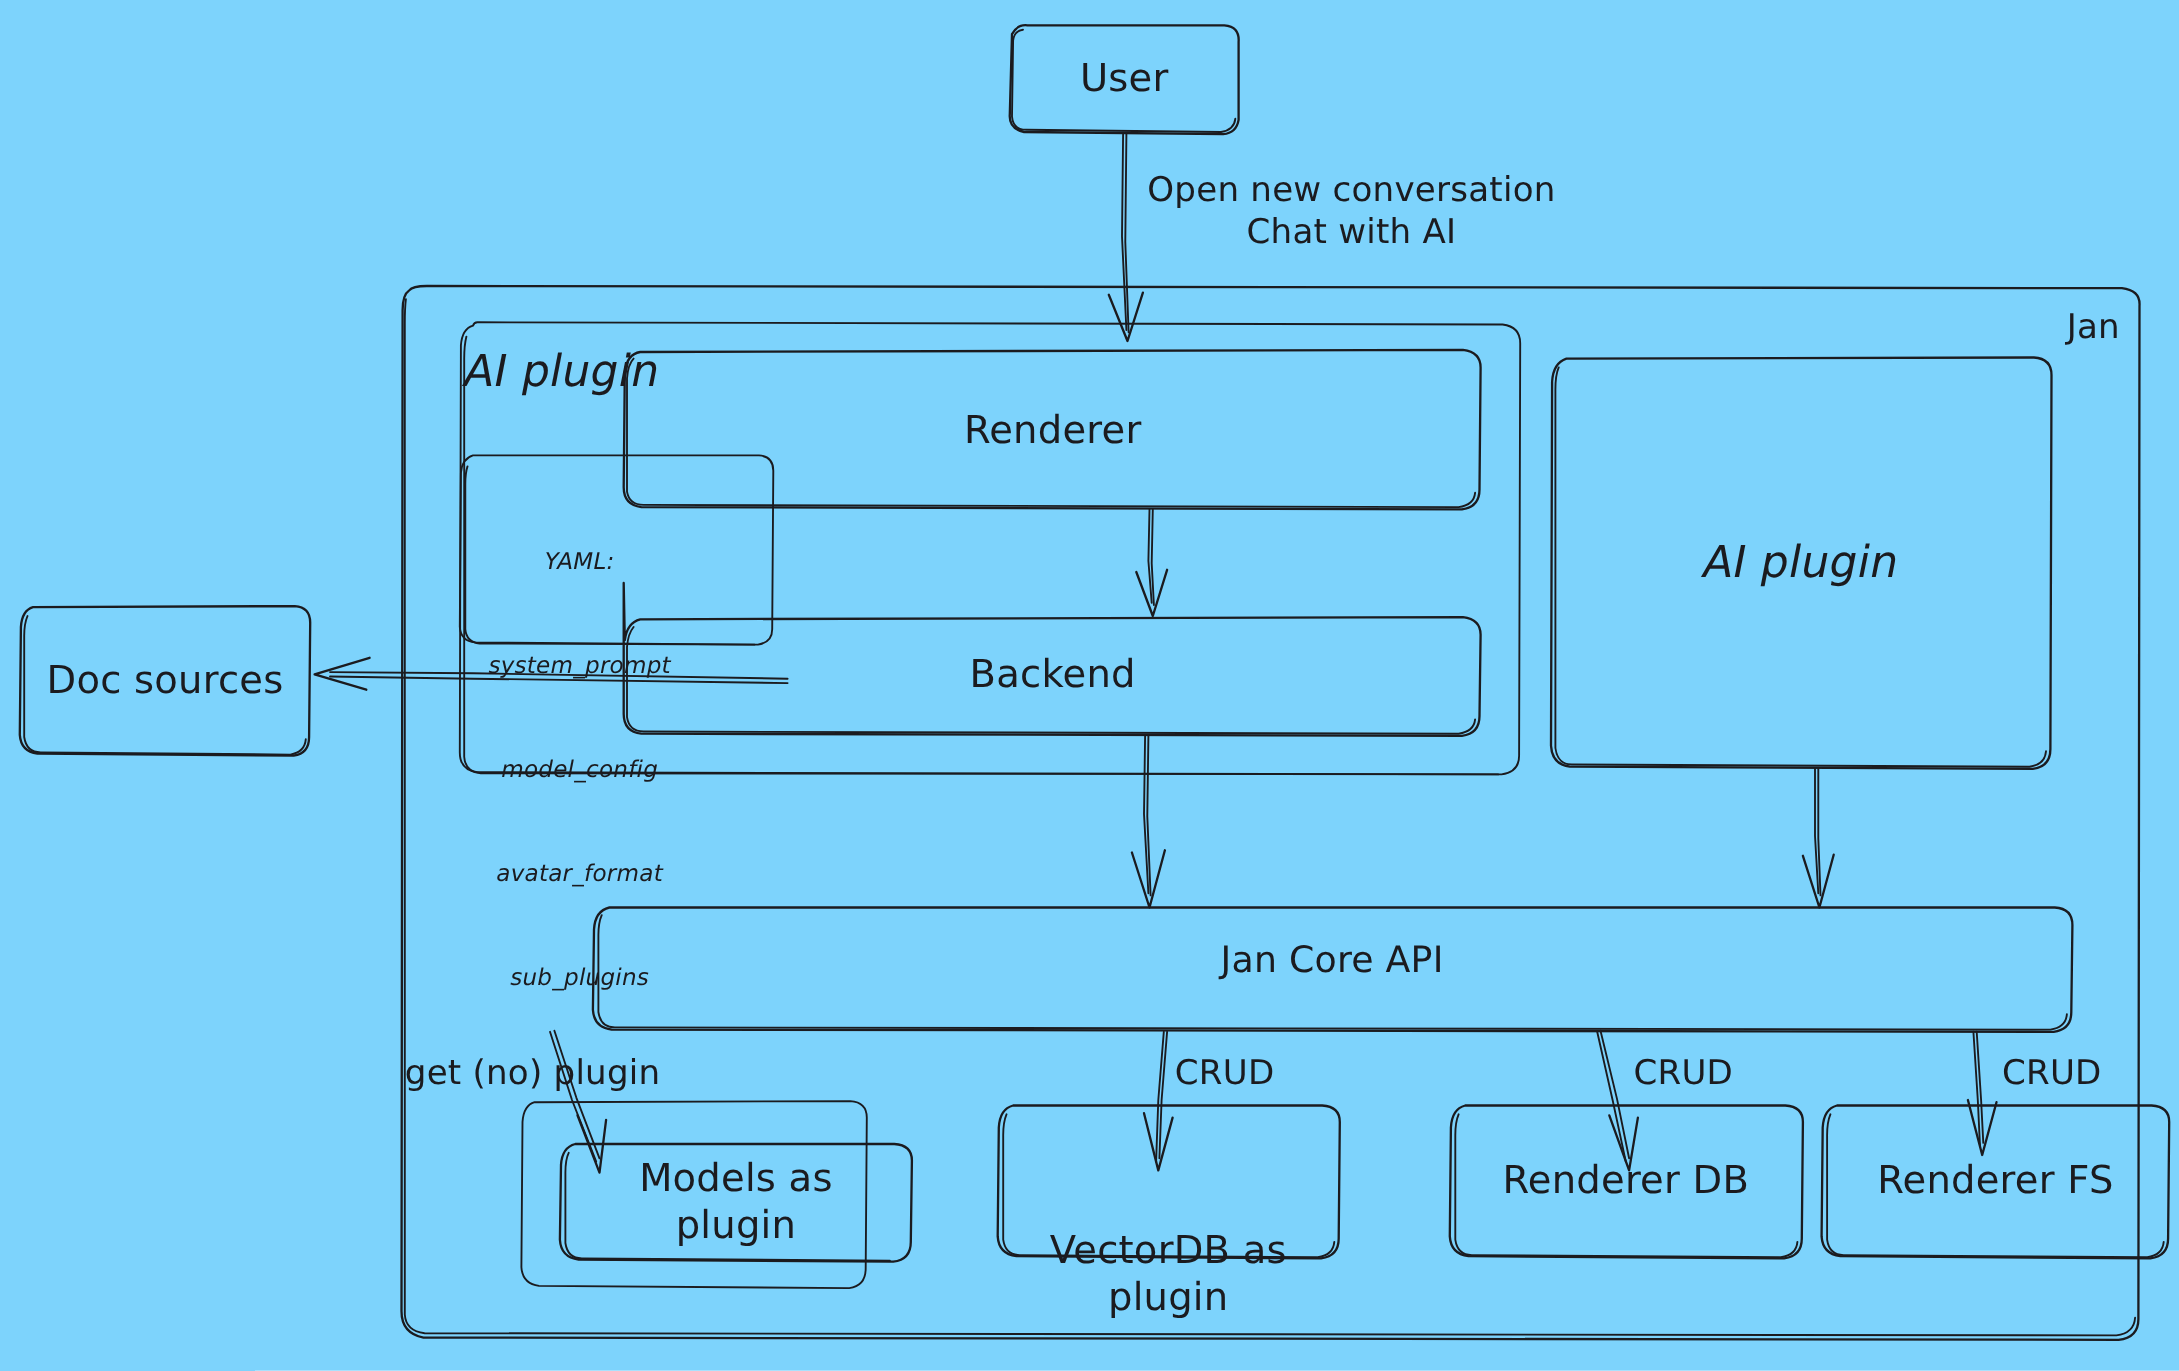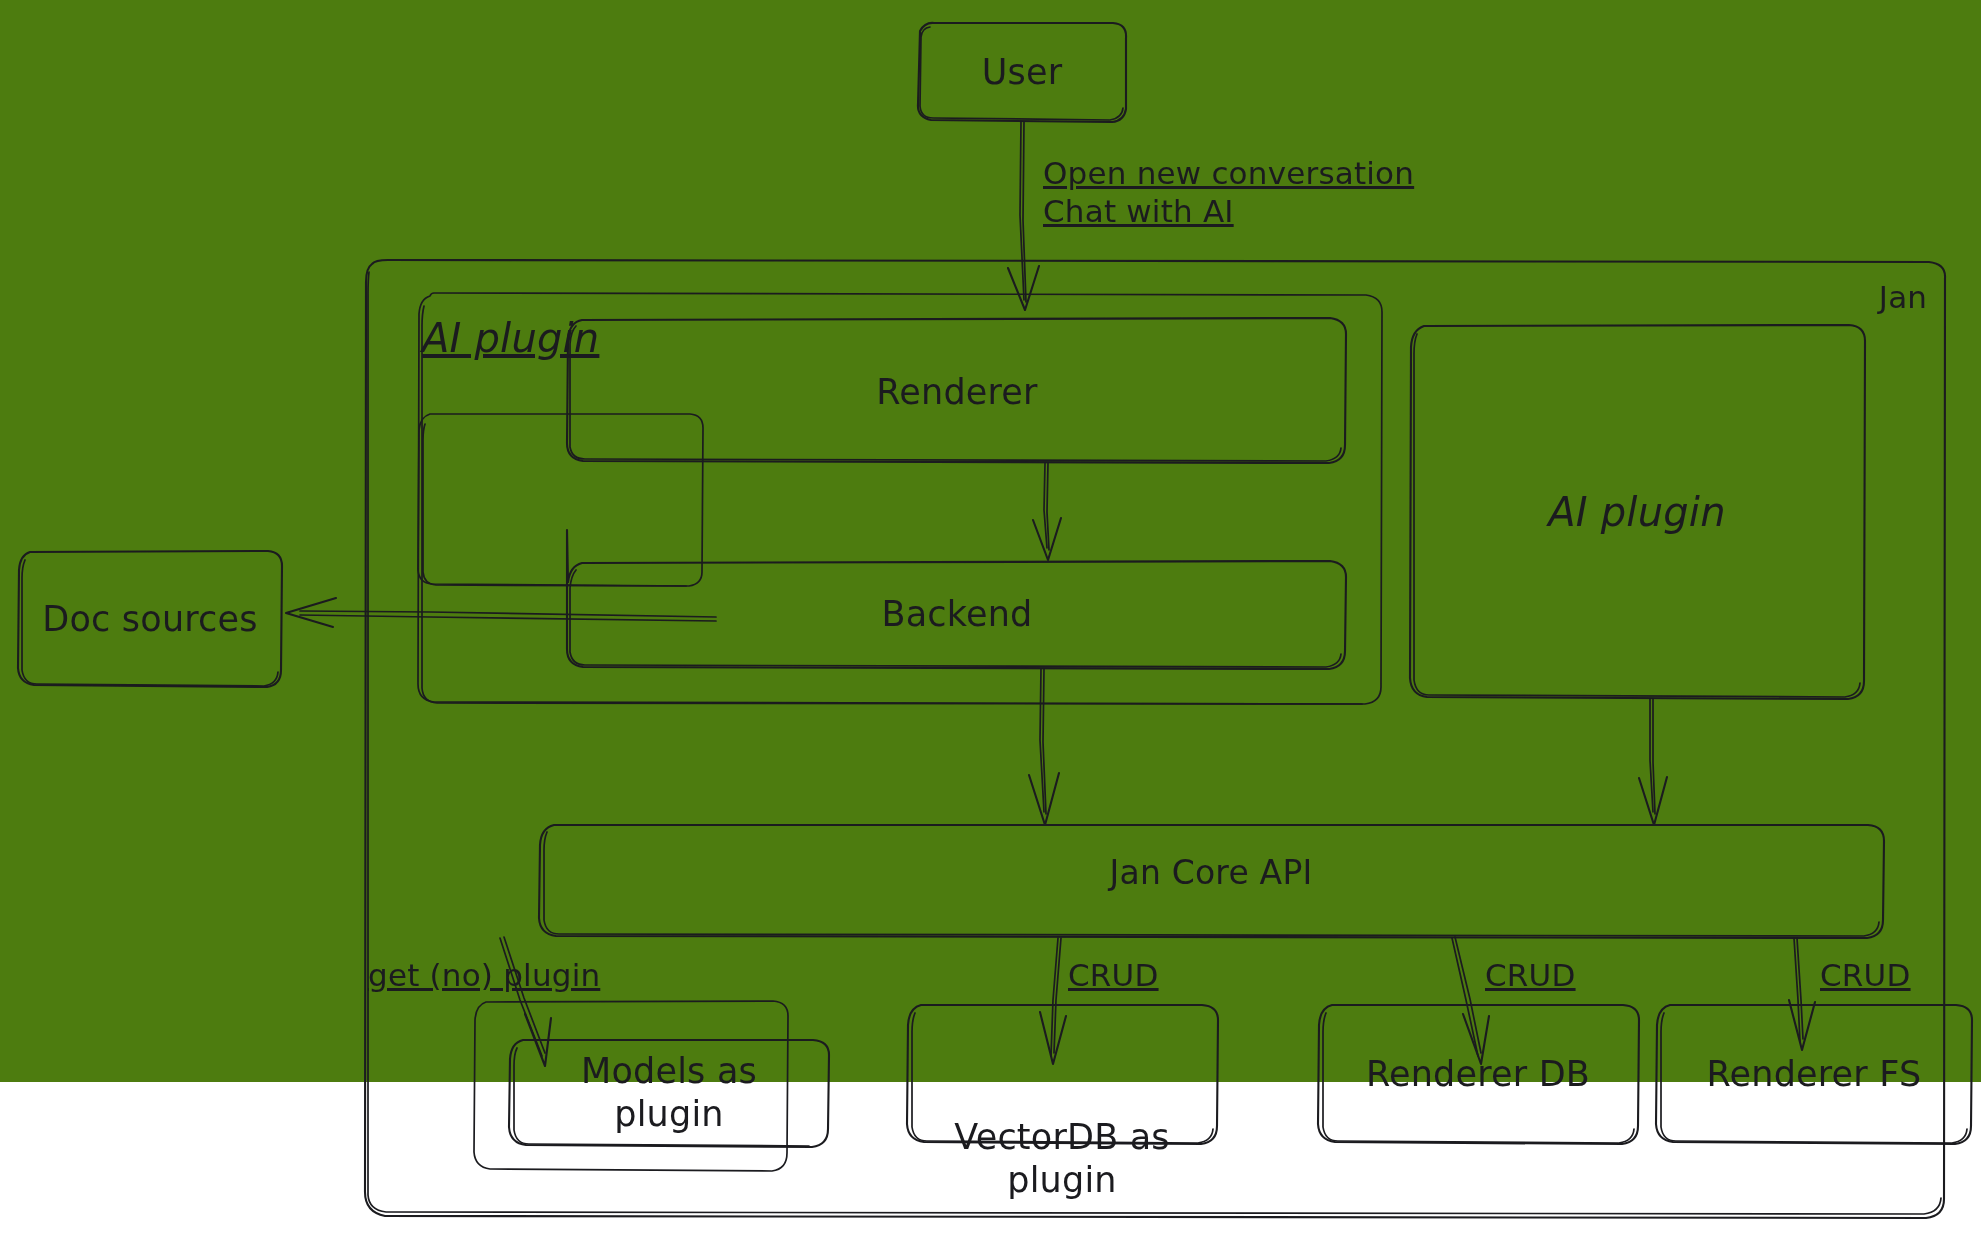--- a/index.html
+++ b/index.html
@@ -9,22 +9,22 @@
   }
   body {
     width: 1981px;
     height: 1246px;
     overflow: hidden;
     font-family: "DejaVu Sans", sans-serif;
   }
   #canvas {
     position: relative;
     width: 1981px;
-    height: 1082px;
-    background: #4d7c0f;
+    height: 1246px;
+    background: #7dd3fc;
   }
   svg#sketch {
     position: absolute;
     top: 0;
     left: 0;
     width: 1981px;
     height: 1246px;
   }
   .stroke {
     fill: none;
@@ -41,21 +41,21 @@
     font-weight: 400;
     white-space: pre;
     line-height: 1.22;
     letter-spacing: 0.2px;
     pointer-events: auto;
   }
   .ctr {
     text-align: center;
     transform: translate(-50%, -50%);
   }
-  .lt { text-align: left; text-decoration: underline; }
+  .lt { text-align: center; }
   .t-node { font-size: 35px; }
   .t-core { font-size: 33px; }
   .t-group { font-size: 40px; font-style: italic; }
   .t-edge { font-size: 31px; }
   .t-yaml { font-size: 21px; font-style: italic; line-height: 1.5; }
   .t-jan { font-size: 31px; }
 </style>
 </head>
 <body>
 
@@ -191,20 +191,27 @@
 Chat with AI</div>
 
   <div class="lbl ctr t-jan" style="left:1903px; top:298px;">Jan</div>
 
   <div class="lbl lt t-group" style="left:422px; top:314px;">AI plugin</div>
 
   <div class="lbl ctr t-node" style="left:957px; top:392px;">Renderer</div>
 
   <div class="lbl ctr t-node" style="left:957px; top:614px;">Backend</div>
 
+  <div class="lbl lt t-yaml" style="left:444px; top:432px;">
+    <div>YAML:</div>
+    <div>system_prompt</div>
+    <div>model_config</div>
+    <div>avatar_format</div>
+    <div>sub_plugins</div>
+  </div>
 
   <div class="lbl ctr t-node" style="left:150px; top:619px;">Doc sources</div>
 
   <div class="lbl ctr t-group" style="left:1637px; top:512px;">AI plugin</div>
 
   <div class="lbl ctr t-core" style="left:1211px; top:873px;">Jan Core API</div>
 
   <div class="lbl lt t-edge" style="left:368px; top:957px;">get (no) plugin</div>
 
   <div class="lbl lt t-edge" style="left:1068px; top:957px;">CRUD</div>

